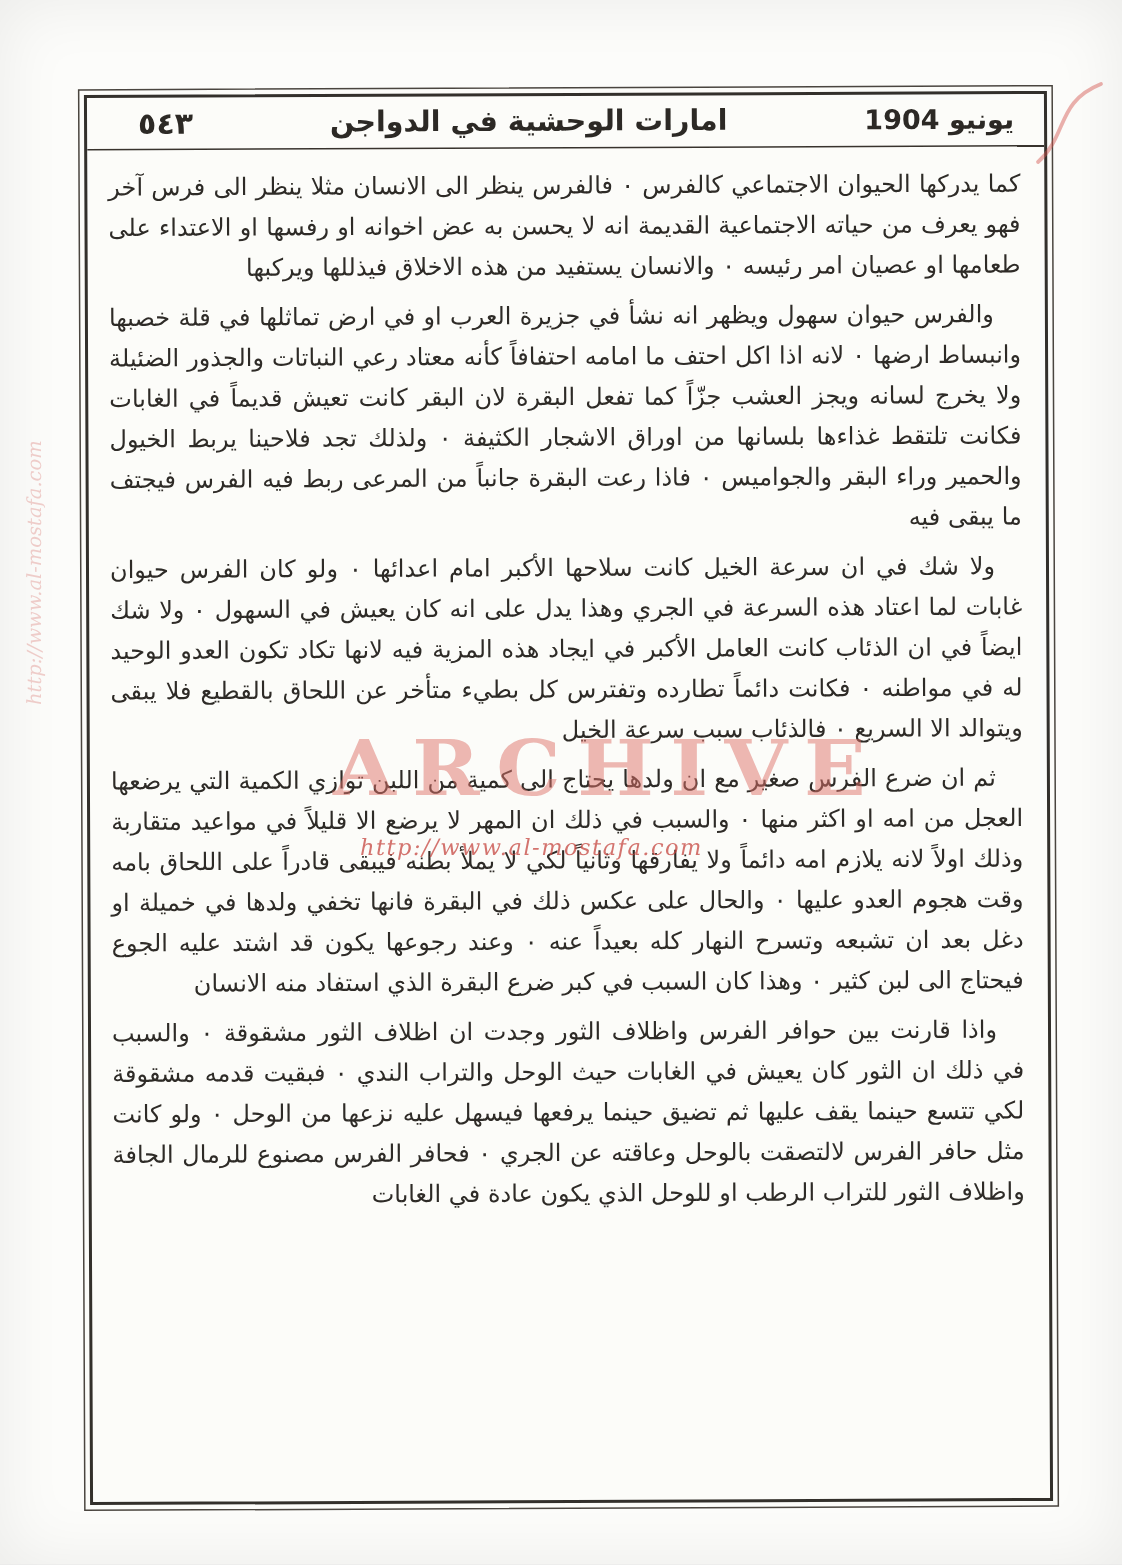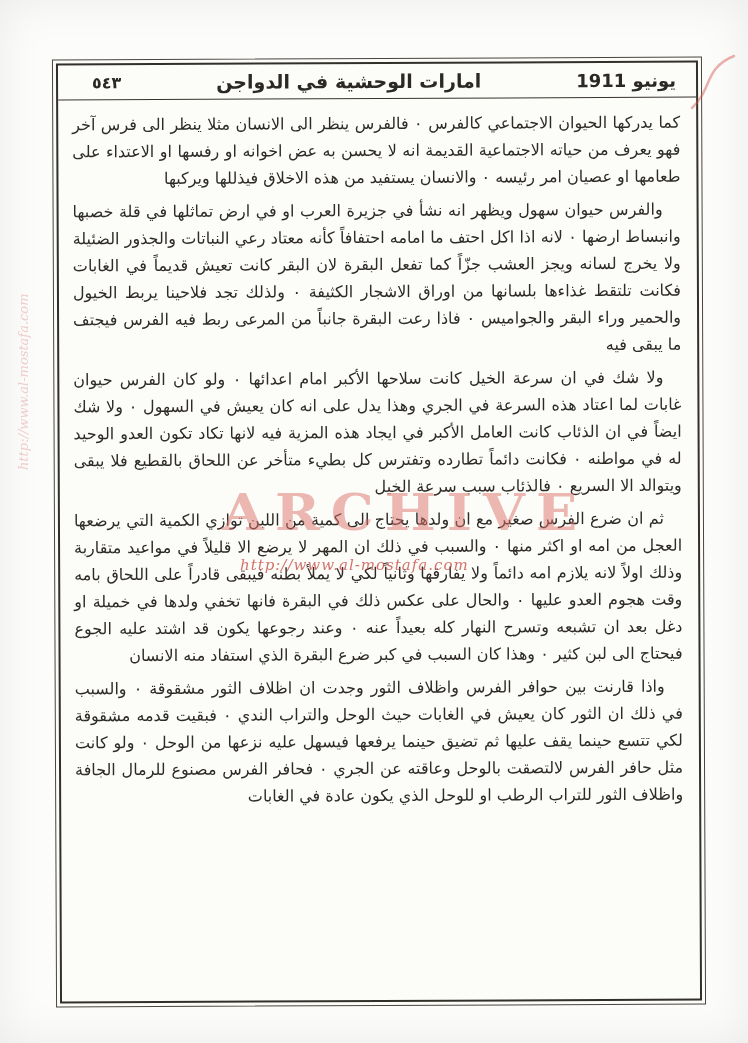--- a/index.html
+++ b/index.html
@@ -40,21 +40,21 @@
     align-items: center;
     height: 35px;
     padding: 2px 20px 2px 34px;
     box-sizing: border-box;
     border-bottom: 1px solid #38332d;
     color: #2c2925;
     font-weight: bold;
   }
   .h-date  { font-size: 18px; letter-spacing: 1px; }
   .h-title { font-size: 19px; }
-  .h-page  { font-size: 16px; }
+  .h-page  { font-size: 20px; }
   
   .body-text {
     flex: 1;
     direction: rtl;
     text-align: justify;
     padding: 11px 16px 0 14px;
     font-size: 16px;
     line-height: 27px;
     color: #2e2b27;
   }
@@ -104,21 +104,21 @@
 </style>
 </head>
 <body>
 
 <div class="screenshot">
 
   <div class="frame">
     <div class="frame-inner">
 
       <div class="page-header">
-        <span class="h-date">يونيو 1911</span>
+        <span class="h-date">يونيو 1904</span>
         <span class="h-title">امارات الوحشية في الدواجن</span>
         <span class="h-page">٥٤٣</span>
       </div>
 
       <div class="body-text">
         <p>كما يدركها الحيوان الاجتماعي كالفرس ٠ فالفرس ينظر الى الانسان مثلا ينظر الى فرس آخر فهو يعرف من حياته الاجتماعية القديمة انه لا يحسن به عض اخوانه او رفسها او الاعتداء على طعامها او عصيان امر رئيسه ٠ والانسان يستفيد من هذه الاخلاق فيذللها ويركبها</p>
         <p>والفرس حيوان سهول ويظهر انه نشأ في جزيرة العرب او في ارض تماثلها في قلة خصبها وانبساط ارضها ٠ لانه اذا اكل احتف ما امامه احتفافاً كأنه معتاد رعي النباتات والجذور الضئيلة ولا يخرج لسانه ويجز العشب جزّاً كما تفعل البقرة لان البقر كانت تعيش قديماً في الغابات فكانت تلتقط غذاءها بلسانها من اوراق الاشجار الكثيفة ٠ ولذلك تجد فلاحينا يربط الخيول والحمير وراء البقر والجواميس ٠ فاذا رعت البقرة جانباً من المرعى ربط فيه الفرس فيجتف ما يبقى فيه</p>
         <p>ولا شك في ان سرعة الخيل كانت سلاحها الأكبر امام اعدائها ٠ ولو كان الفرس حيوان غابات لما اعتاد هذه السرعة في الجري وهذا يدل على انه كان يعيش في السهول ٠ ولا شك ايضاً في ان الذئاب كانت العامل الأكبر في ايجاد هذه المزية فيه لانها تكاد تكون العدو الوحيد له في مواطنه ٠ فكانت دائماً تطارده وتفترس كل بطيء متأخر عن اللحاق بالقطيع فلا يبقى ويتوالد الا السريع ٠ فالذئاب سبب سرعة الخيل</p>
         <p>ثم ان ضرع الفرس صغير مع ان ولدها يحتاج الى كمية من اللبن توازي الكمية التي يرضعها العجل من امه او اكثر منها ٠ والسبب في ذلك ان المهر لا يرضع الا قليلاً في مواعيد متقاربة وذلك اولاً لانه يلازم امه دائماً ولا يفارقها وثانياً لكي لا يملأ بطنه فيبقى قادراً على اللحاق بامه وقت هجوم العدو عليها ٠ والحال على عكس ذلك في البقرة فانها تخفي ولدها في خميلة او دغل بعد ان تشبعه وتسرح النهار كله بعيداً عنه ٠ وعند رجوعها يكون قد اشتد عليه الجوع فيحتاج الى لبن كثير ٠ وهذا كان السبب في كبر ضرع البقرة الذي استفاد منه الانسان</p>
         <p>واذا قارنت بين حوافر الفرس واظلاف الثور وجدت ان اظلاف الثور مشقوقة ٠ والسبب في ذلك ان الثور كان يعيش في الغابات حيث الوحل والتراب الندي ٠ فبقيت قدمه مشقوقة لكي تتسع حينما يقف عليها ثم تضيق حينما يرفعها فيسهل عليه نزعها من الوحل ٠ ولو كانت مثل حافر الفرس لالتصقت بالوحل وعاقته عن الجري ٠ فحافر الفرس مصنوع للرمال الجافة واظلاف الثور للتراب الرطب او للوحل الذي يكون عادة في الغابات</p>

